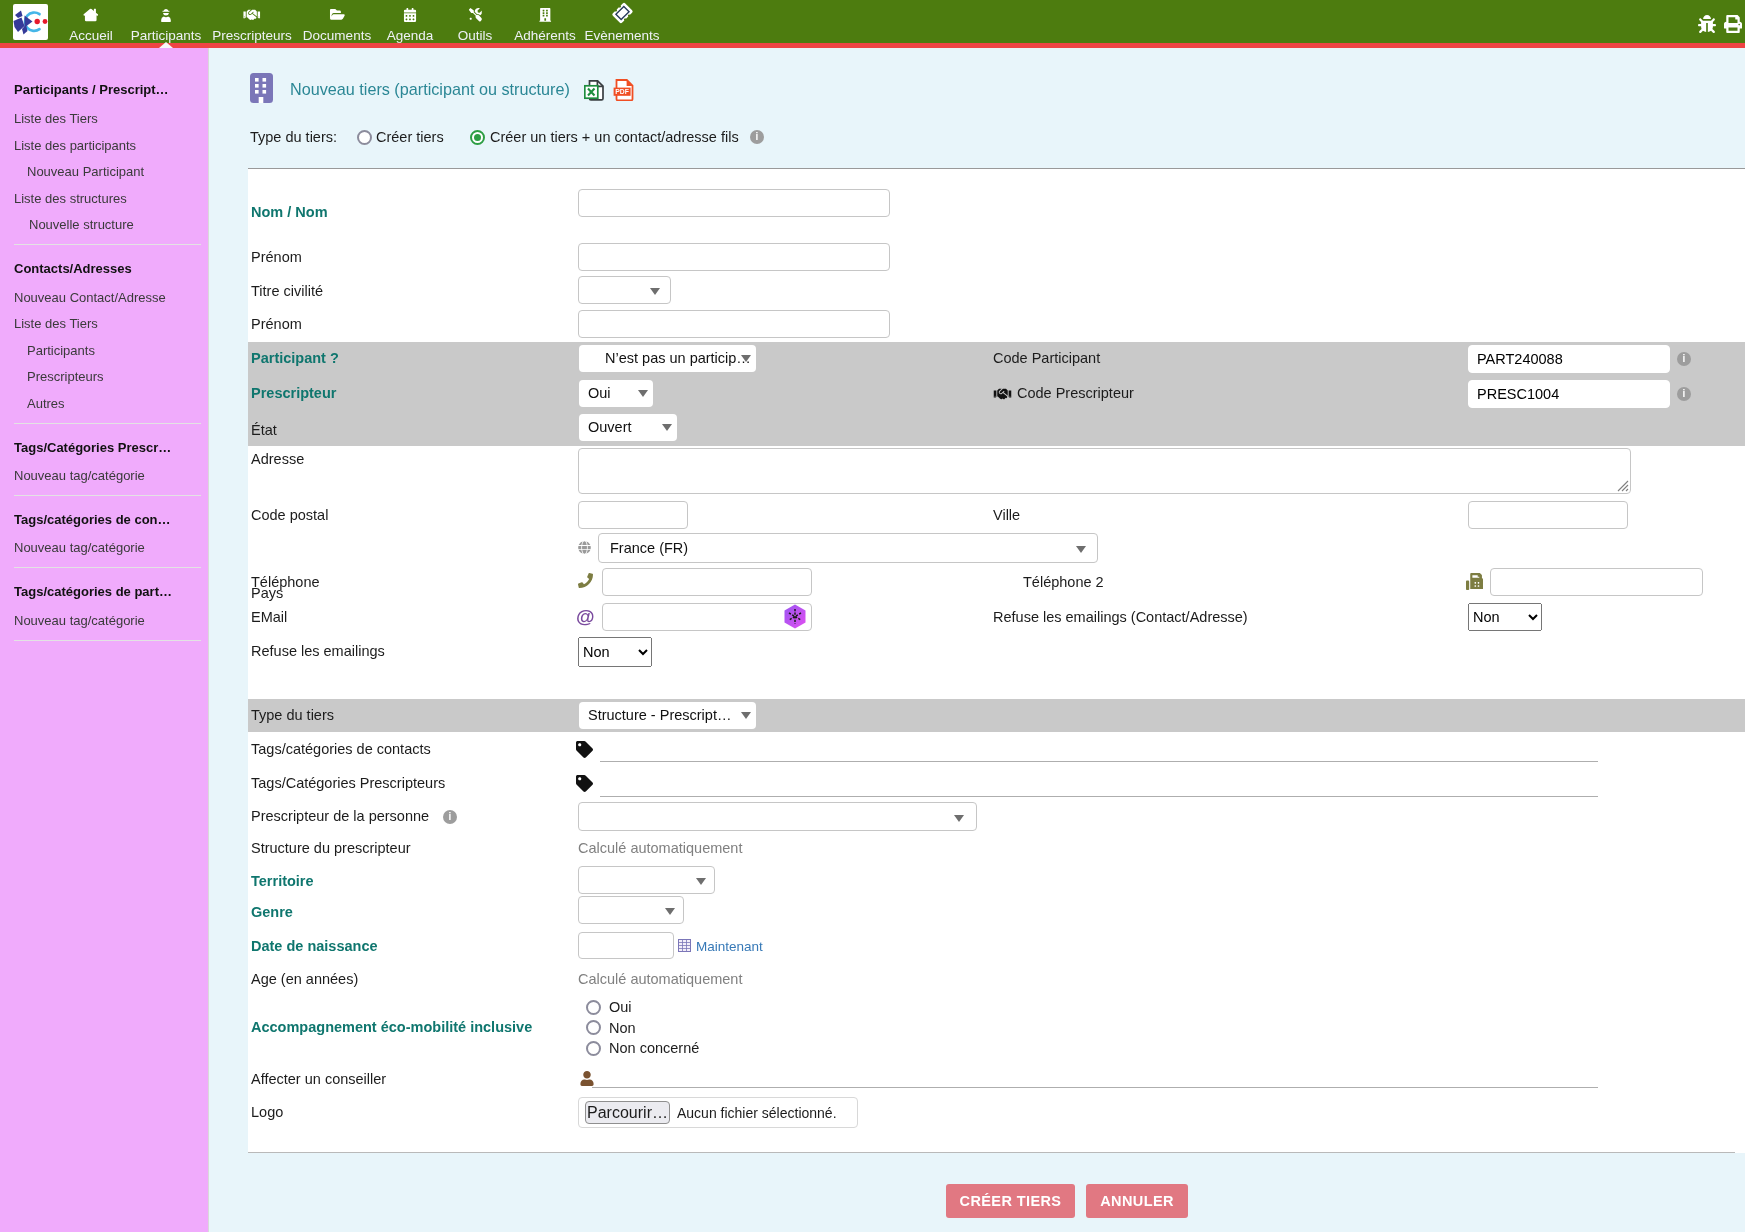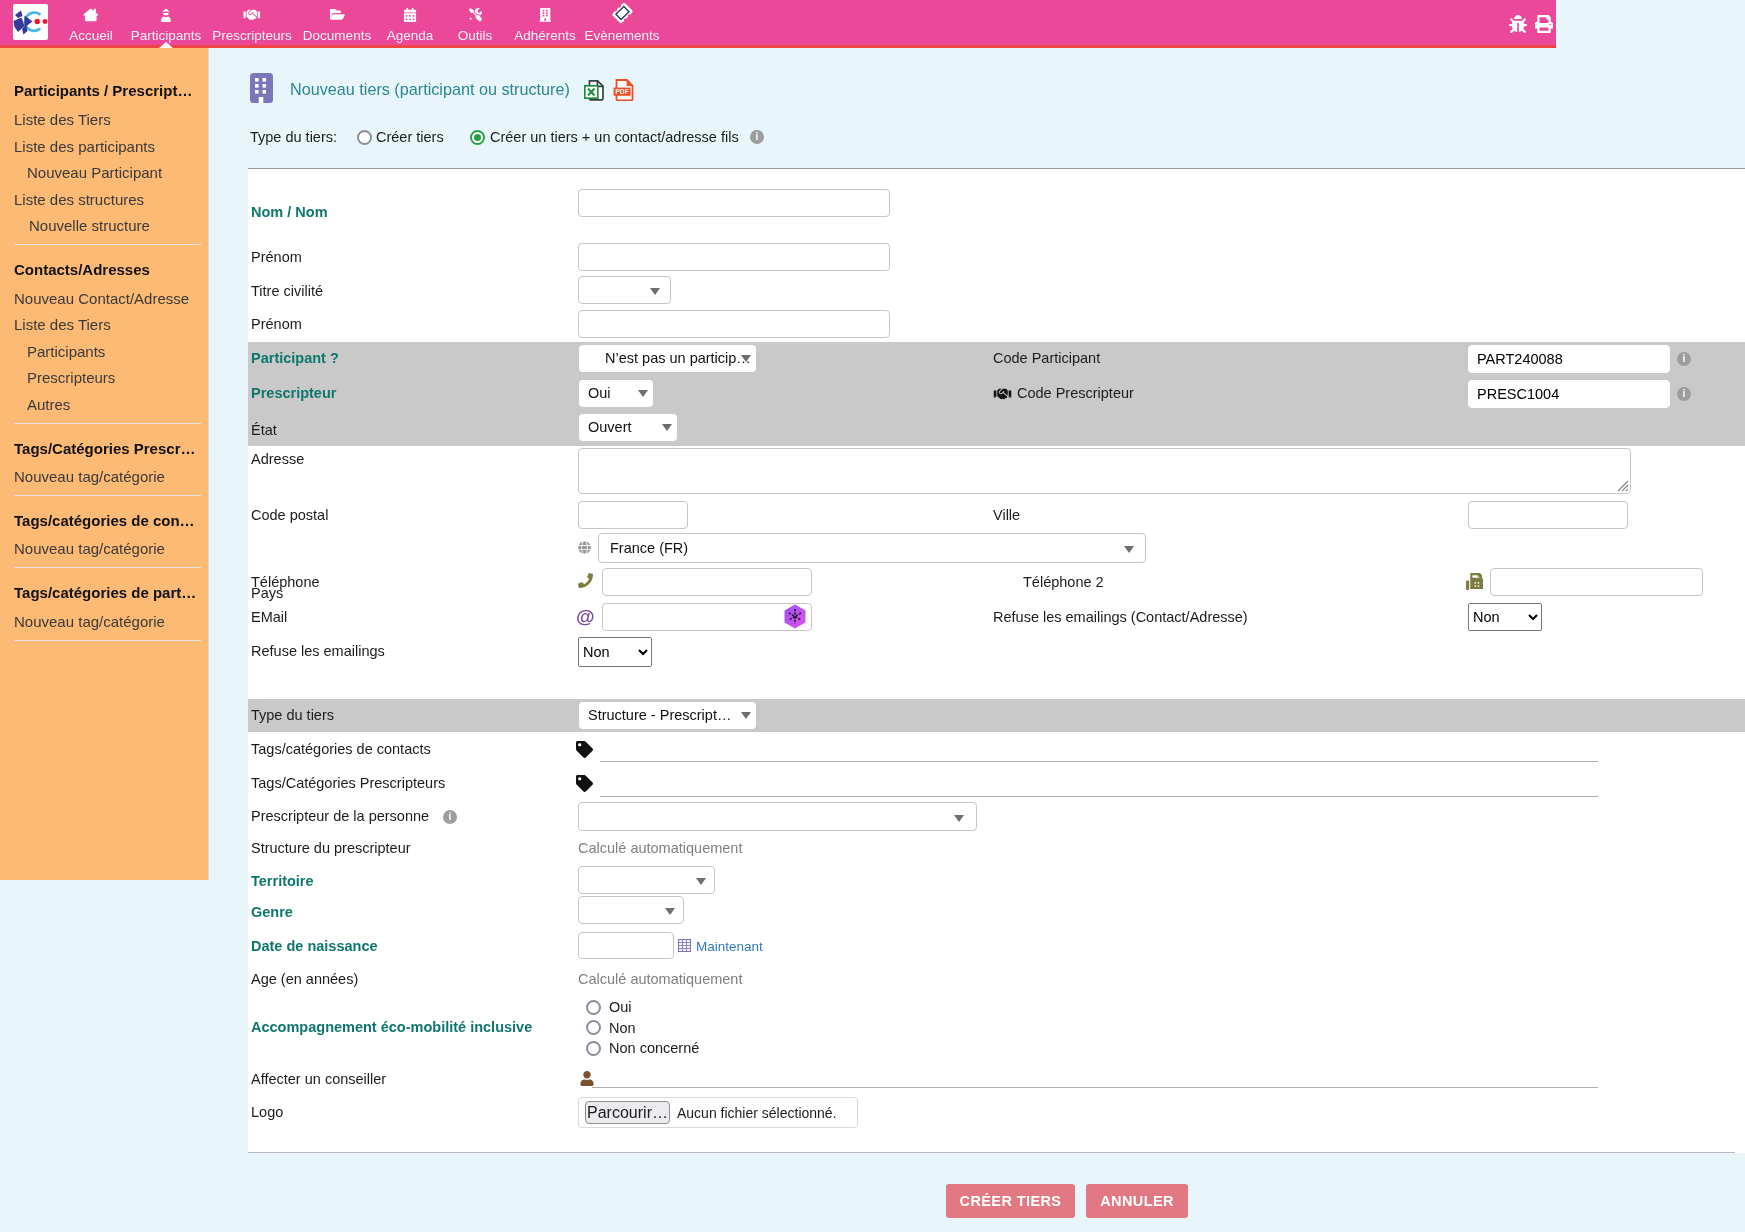--- a/index.html
+++ b/index.html
@@ -1,28 +1,28 @@
 <!DOCTYPE html>
 <html lang="fr"><head>
 <meta charset="utf-8">
 <style>
 * { margin:0; padding:0; box-sizing:border-box; }
 html,body { width:1745px; height:1232px; overflow:hidden; font-family:"Liberation Sans", sans-serif; background:#e8f5fa; }
 #stage { position:absolute; left:0; top:0; width:1745px; height:1232px; }
 
 
-#topbar { position:absolute; left:0; top:0; width:1556px; height:48px; background:#ec4899; border-bottom:3px solid #ef4444; box-sizing:border-box; z-index:30; }
+#topbar { position:absolute; left:0; top:0; width:1745px; height:48px; background:#4d7c0f; border-bottom:5px solid #ef4444; box-sizing:border-box; z-index:30; }
 #logo { position:absolute; left:13px; top:4px; width:35px; height:36px; background:#fff; border-radius:2px; }
 .mitem { position:absolute; top:0; height:48px; color:#eef1f6; font-size:13.5px; transform:translateX(-50%); text-align:center; white-space:nowrap; }
 .mitem .micob { height:14px; margin:8px auto 6px; display:flex; align-items:center; justify-content:center; }
 .notch { position:absolute; top:42px; width:0; height:0; border-left:7px solid transparent; border-right:7px solid transparent; border-bottom:6px solid #f8f8f8; transform:translateX(-50%); z-index:31; }
 #topicons { position:absolute; right:3px; top:15px; }
 
 
-#sidebar { position:absolute; left:0; top:48px; width:209px; height:832px; background:#fdba74; border-right:1px solid #d9d9d9; font-size:15px; color:#3a3a3a; z-index:5; }
+#sidebar { position:absolute; left:0; top:48px; width:209px; height:1184px; background:#f0abfc; border-right:1px solid #d9d9d9; font-size:13px; color:#3a3a3a; z-index:5; }
 .snav { position:absolute; left:14px; white-space:nowrap; overflow:hidden; max-width:190px; }
 .shdr { font-weight:bold; color:#111; }
 .ssep { position:absolute; left:14px; width:187px; border-bottom:1px solid #e3e3e3; }
 
 
 #whitebg { position:absolute; left:248px; top:168px; width:1497px; height:985px; background:#ffffff; border-top:1px solid #999; }
 #botline { position:absolute; left:248px; top:1152px; width:1487px; border-bottom:1px solid #b9b9b9; }
 .grayband { position:absolute; left:248px; width:1497px; background:#c9c9c9; }
 .lab { position:absolute; font-size:14.5px; color:#1c1c1c; white-space:nowrap; }
 .req { color:#0f766e; font-weight:bold; }
@@ -255,21 +255,21 @@
           <path d="M11 1 L1 11 M11 5 L5 11 M11 9 L9 11" stroke="#808080" stroke-width="1.1"></path>
         </svg>
   </div>
 
   <input class="inp" style="left: 578px; top: 501px; width: 110px;">
   <input class="inp" style="left: 1468px; top: 501px; width: 160px;">
 
   <svg style="position:absolute;left:578px;top:541px;" width="13" height="13" viewBox="0 0 496 512">
         <path fill="#9a9a9a" d="M336.5 160C322 70.7 287.8 8 248 8s-74 62.7-88.5 152h177zM152 256c0 22.2 1.2 43.5 3.3 64h185.3c2.1-20.5 3.3-41.8 3.3-64s-1.2-43.5-3.3-64H155.3c-2.1 20.5-3.3 41.8-3.3 64zm324.7-96c-28.6-67.9-86.5-120.4-158-141.6 24.4 33.8 41.2 84.7 50 141.6h108zM177.2 18.4C105.8 39.6 47.8 92.1 19.3 160h108c8.7-56.9 25.5-107.8 49.9-141.6zM487.4 192H372.7c2.1 21 3.3 42.5 3.3 64s-1.2 43-3.3 64h114.6c5.5-20.5 8.6-41.8 8.6-64s-3.1-43.5-8.5-64zM120 256c0-21.5 1.2-43 3.3-64H8.6C3.2 212.5 0 233.8 0 256s3.2 43.5 8.6 64h114.6c-2-21-3.2-42.5-3.2-64zm39.5 96c14.5 89.3 48.7 152 88.5 152s74-62.7 88.5-152h-177zm159.3 141.6c71.4-21.2 129.4-73.7 158-141.6h-108c-8.8 56.9-25.6 107.8-50 141.6zM19.3 352c28.6 67.9 86.5 120.4 158 141.6-24.4-33.8-41.2-84.7-50-141.6h-108z"></path>
       </svg>
-  <div class="sel2" style="left:598px;top:533px;width:548px;height:30px;line-height:29px;padding-left:11px;">France (FR)<span class="arr" style="right:11px;top:12px;"></span></div>
+  <div class="sel2" style="left:598px;top:533px;width:500px;height:30px;line-height:29px;padding-left:11px;">France (FR)<span class="arr" style="right:11px;top:12px;"></span></div>
 
   <svg style="position:absolute;left:578px;top:573px;" width="15" height="15" viewBox="0 0 512 512">
         <path fill="#7d7d42" d="M493.4 24.6l-104-24c-11.3-2.6-22.9 3.3-27.5 13.9l-48 112c-4.2 9.8-1.4 21.3 6.9 28l60.6 49.6c-36 76.7-98.9 140.5-177.2 177.2l-49.6-60.6c-6.8-8.3-18.2-11.1-28-6.9l-112 48C3.9 366.5-2 378.1.6 389.4l24 104C27.1 504.2 36.7 512 48 512c256.1 0 464-207.5 464-464 0-11.2-7.7-20.9-18.6-23.4z"></path>
       </svg>
   <input class="inp" style="left: 602px; top: 568px; width: 210px;">
   <svg style="position:absolute;left:1466px;top:573px;" width="17" height="17" viewBox="0 0 512 512">
         <path fill="#7d7d42" d="M480 160V77.25c0-8.49-3.37-16.62-9.37-22.63L425.37 9.37c-6-6-14.14-9.37-22.63-9.37H160c-17.67 0-32 14.33-32 32v448h384V192c0-17.67-14.33-32-32-32zm-80 240c0 8.84-7.16 16-16 16h-16c-8.84 0-16-7.16-16-16v-16c0-8.84 7.16-16 16-16h16c8.84 0 16 7.16 16 16v16zm0-96c0 8.84-7.16 16-16 16h-16c-8.84 0-16-7.16-16-16v-16c0-8.84 7.16-16 16-16h16c8.84 0 16 7.16 16 16v16zm-96 96c0 8.84-7.16 16-16 16h-16c-8.84 0-16-7.16-16-16v-16c0-8.84 7.16-16 16-16h16c8.84 0 16 7.16 16 16v16zm0-96c0 8.84-7.16 16-16 16h-16c-8.84 0-16-7.16-16-16v-16c0-8.84 7.16-16 16-16h16c8.84 0 16 7.16 16 16v16zm96-160H192V64h160v48h48v32zM64 224H32c-17.67 0-32 14.33-32 32v224c0 17.67 14.33 32 32 32h32c17.67 0 32-14.33 32-32V256c0-17.67-14.33-32-32-32z"></path>
       </svg>
   <input class="inp" style="left: 1490px; top: 568px; width: 213px;">
 

